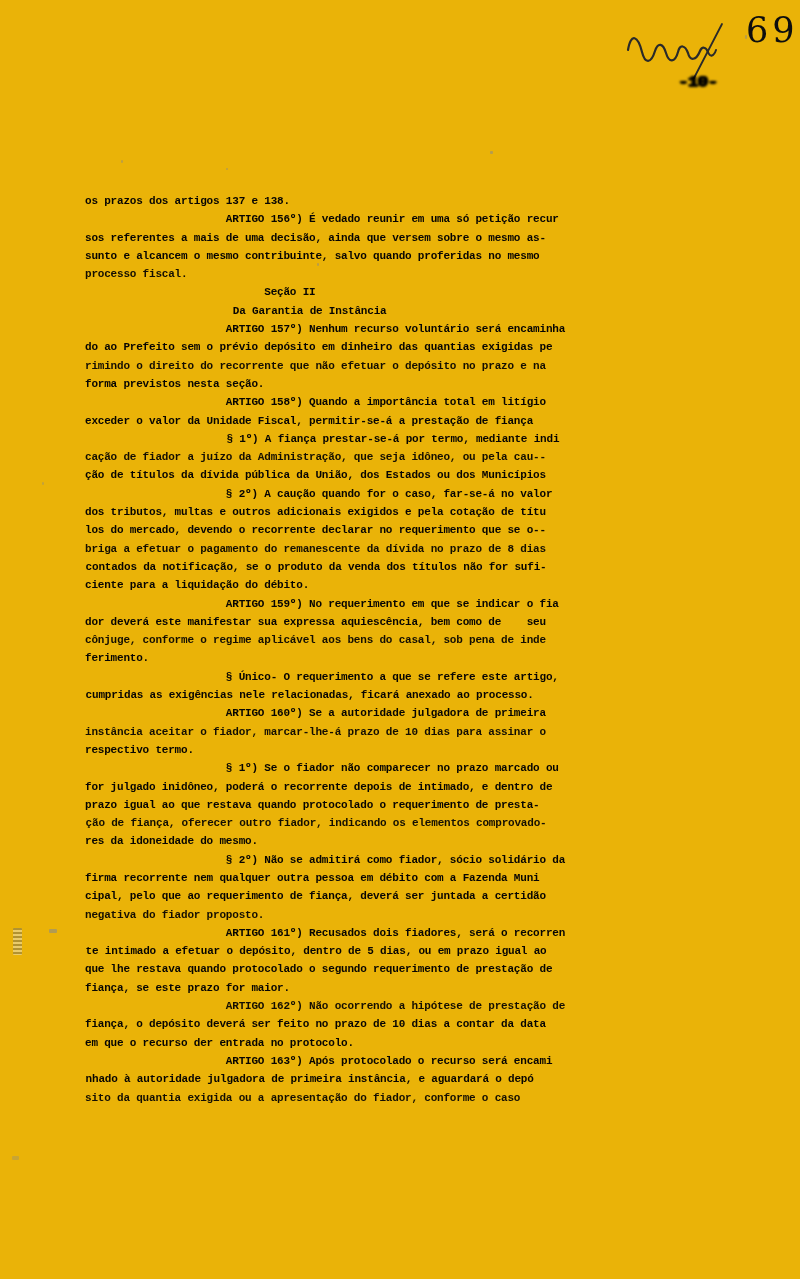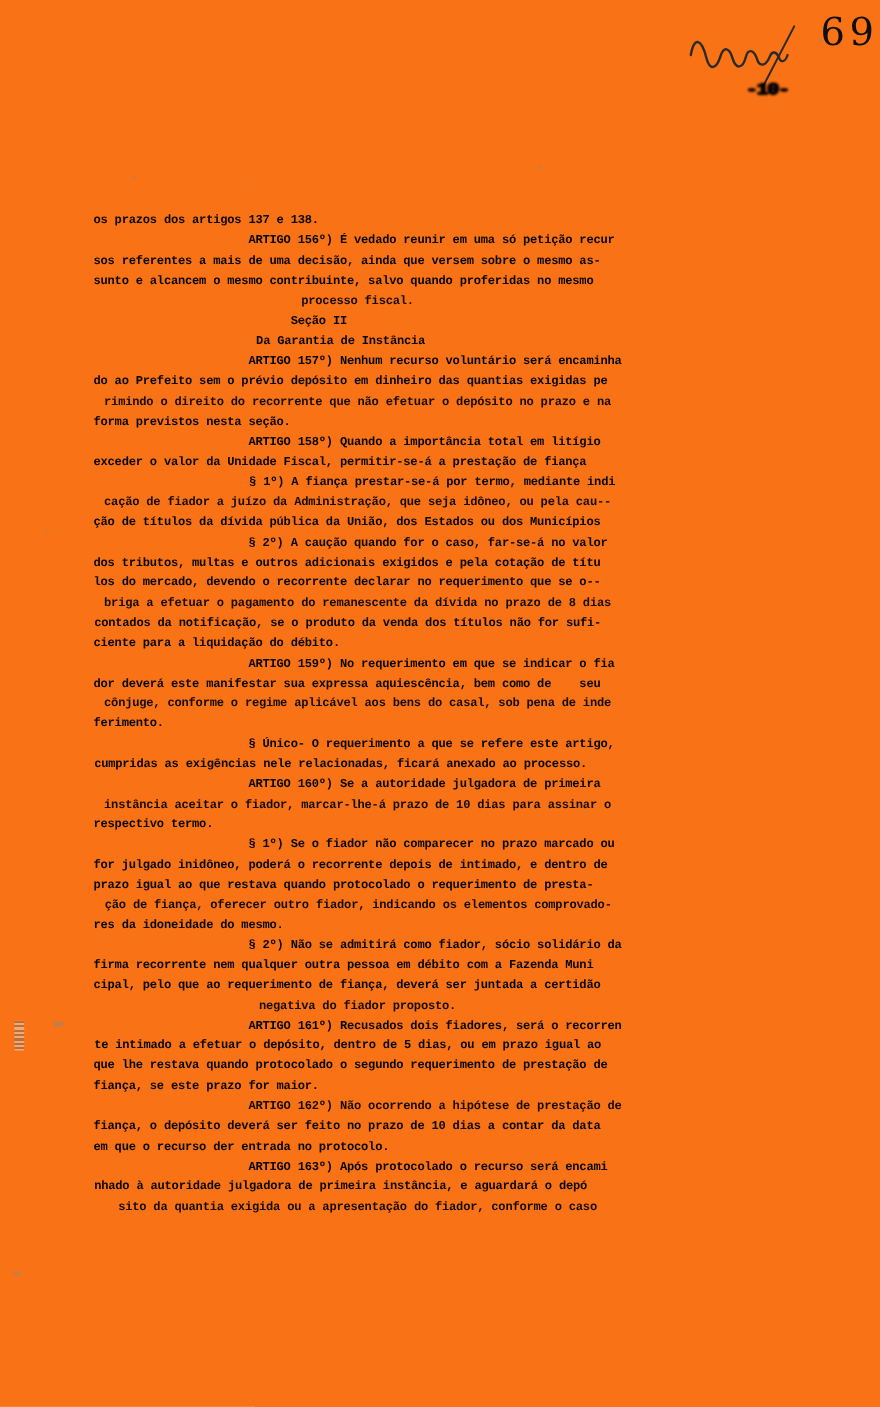--- a/index.html
+++ b/index.html
@@ -1,19 +1,19 @@
 <!DOCTYPE html>
 <html><head>
 <meta charset="utf-8">
 <style>
   html,body{margin:0;padding:0;background:#ffffff;}
   .page{
     position:relative;
     width:800px;height:1279px;
-    background:#f97316;
+    background:#eab308;
     overflow:hidden;
     font-family:"Liberation Mono",monospace;
   }
   
   .hand-squiggle{
     position:absolute;left:622px;top:20px;width:122px;height:62px;
   }
   .stamp-69{
     position:absolute;left:746px;top:10px;
     font-family:"DejaVu Serif",serif;
@@ -37,21 +37,21 @@
     font-weight:700;
     color:#171513;
     white-space:pre;
     letter-spacing:-.2px;
     filter:blur(.32px) contrast(1.15);
   }
   .line{height:18.3px;}
   
   .line:nth-child(3n){transform:translateY(.4px);}
   .line:nth-child(7n){transform:translateX(.6px);font-family:Liberation Mono, monospace;}
-  .line:nth-child(5n){opacity:.94;text-align:center;}
+  .line:nth-child(5n){opacity:.94;}
   
   .speck{position:absolute;background:#8a8a86;border-radius:1px;}
   .speck.s1{left:13px;top:928px;width:9px;height:27px;opacity:.45;
     background:repeating-linear-gradient(#6a6a66 0 2px,#e9e9e5 2px 4px);}
   .speck.s2{left:49px;top:929px;width:8px;height:4px;opacity:.6;}
   .speck.s3{left:12px;top:1156px;width:7px;height:4px;opacity:.35;}
   .speck.s4{left:490px;top:151px;width:3px;height:3px;opacity:.55;}
   .speck.s5{left:317px;top:263px;width:2px;height:3px;opacity:.5;}
   .speck.s6{left:226px;top:168px;width:2px;height:2px;opacity:.5;}
   .speck.s7{left:121px;top:160px;width:2px;height:3px;opacity:.45;}

